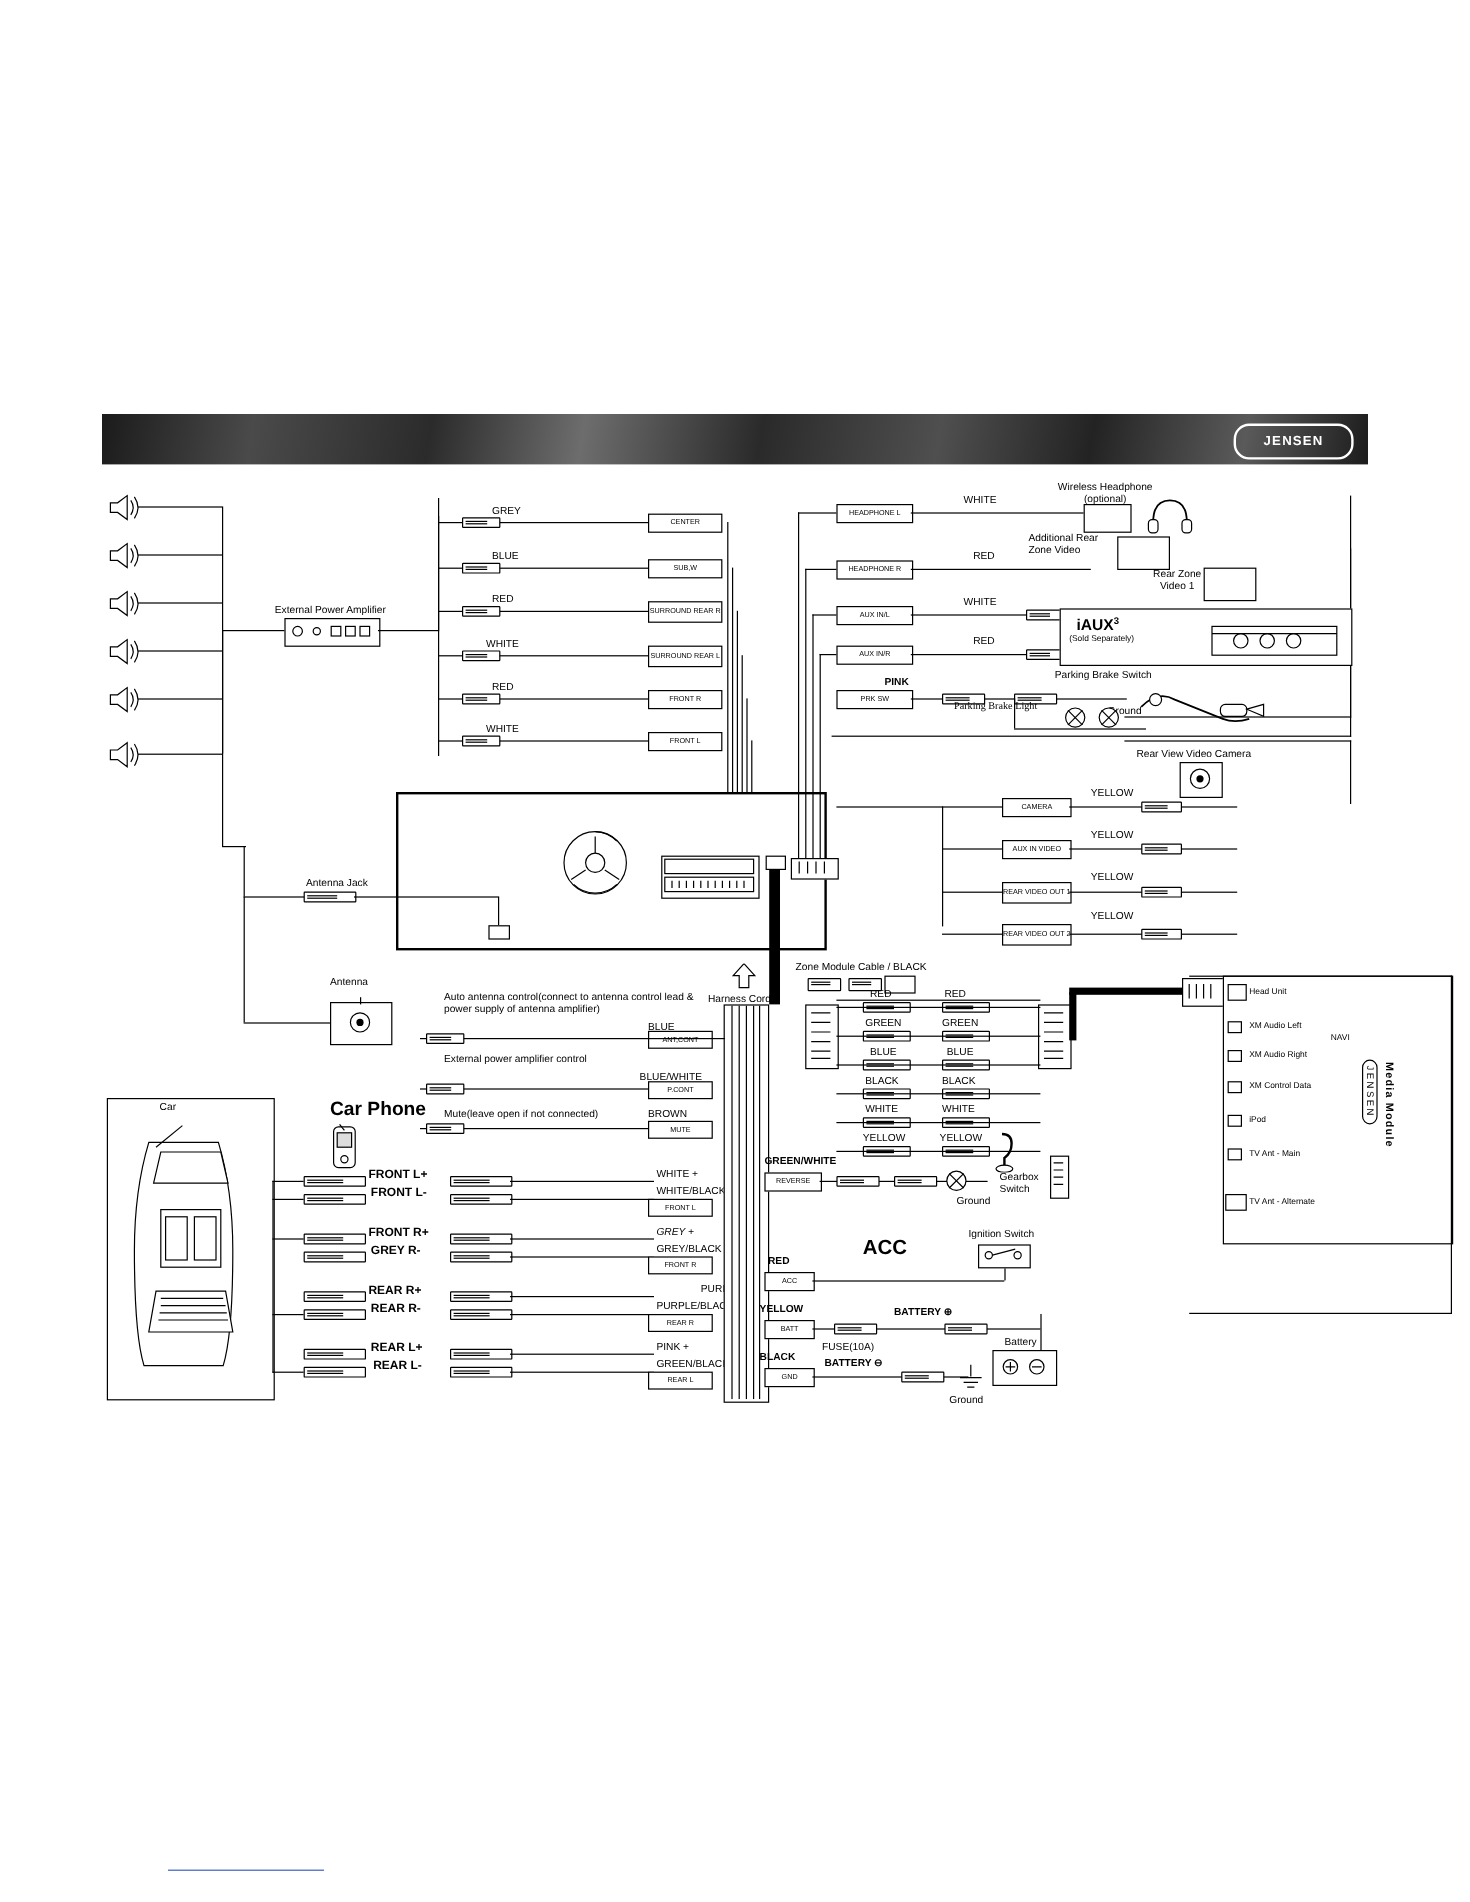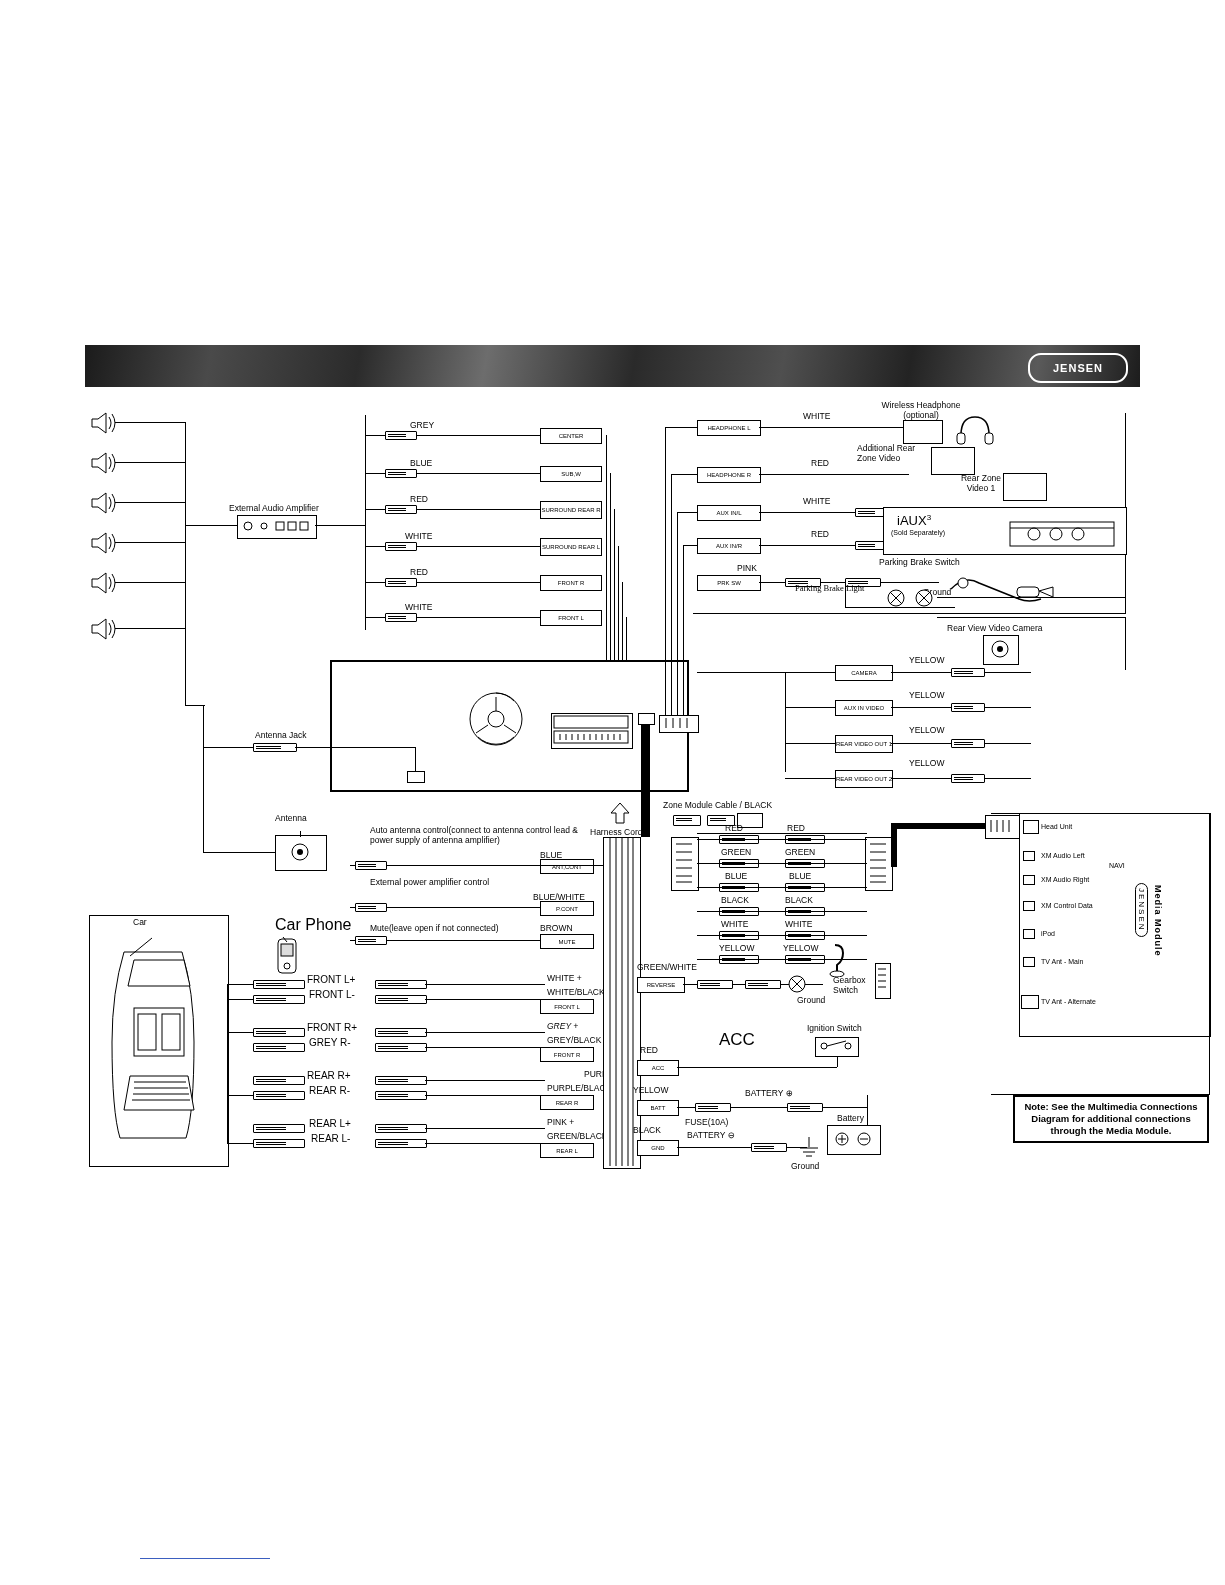--- a/index.html
+++ b/index.html
@@ -11,21 +11,21 @@
     background:linear-gradient(100deg,#1b1b1b 0%,#4a4a4a 12%,#2b2b2b 26%,#6d6d6d 38%,#2a2a2a 52%,#4f4f4f 66%,#232323 78%,#5a5a5a 90%,#1c1c1c 100%);}
   .logo{position:absolute;right:12px;top:8px;width:96px;height:26px;border:2px solid #fff;border-radius:13px;
     display:flex;align-items:center;justify-content:center;}
   .logo span{color:#fff;font-size:11px;letter-spacing:1px;font-weight:bold;}
 
   
   .diagram{position:absolute;left:85px;top:395px;width:1055px;height:800px;}
 
   
   .lbl{position:absolute;font-size:8.5px;line-height:10px;white-space:nowrap;}
-  .lbl.b{font-weight:normal;}
+  .lbl.b{font-weight:bold;}
   .box{position:absolute;border:1px solid #000;background:#fff;}
   .pin{position:absolute;border:1px solid #000;background:#fff;font-size:6px;
     display:flex;align-items:center;justify-content:center;text-align:center;line-height:6px;white-space:nowrap;}
   .hline{position:absolute;height:1px;background:#000;}
   .vline{position:absolute;width:1px;background:#000;}
   .thick{position:absolute;background:#000;}
   .rca{position:absolute;height:7px;border:1px solid #000;background:#fff;border-radius:1px;}
   .rca:after{content:"";position:absolute;left:2px;top:2px;width:60%;height:1px;background:#000;box-shadow:0 2px 0 #000;}
 
   
@@ -110,21 +110,21 @@
 
     <div class="box" style="left:152px;top:120px;width:78px;height:22px;">
       <svg width="76" height="20">
         <circle cx="10" cy="10" r="4" fill="#fff" stroke="#000"></circle>
         <circle cx="26" cy="10" r="3" fill="#fff" stroke="#000"></circle>
         <rect x="38" y="6" width="8" height="8" fill="#fff" stroke="#000"></rect>
         <rect x="50" y="6" width="8" height="8" fill="#fff" stroke="#000"></rect>
         <rect x="62" y="6" width="8" height="8" fill="#fff" stroke="#000"></rect>
       </svg>
     </div>
-    <div class="lbl" style="left:144px;top:108px;">External Audio Amplifier</div>
+    <div class="lbl" style="left:144px;top:108px;">External Power Amplifier</div>
     <div class="hline" style="left:230px;top:130px;width:50px;"></div>
     <div class="vline" style="left:280px;top:35px;height:96px;"></div>
 
     <div>
 
       <div class="lbl" style="left:325px;top:25px;">GREY</div>
       <div class="hline" style="left:280px;top:40px;width:190px;"></div>
       <div class="rca" style="left:300px;top:36px;width:30px;"></div>
       <div class="pin" style="left:455px;top:33px;width:60px;height:14px;">CENTER</div>
 
@@ -668,18 +668,17 @@
     <div class="box" style="left:742px;top:730px;width:52px;height:28px;">
       <svg width="50" height="26">
           <circle cx="14" cy="13" r="6" fill="#fff" stroke="#000"></circle>
           <line x1="10" y1="13" x2="18" y2="13" stroke="#000"></line>
           <line x1="14" y1="9" x2="14" y2="17" stroke="#000"></line>
           <circle cx="36" cy="13" r="6" fill="#fff" stroke="#000"></circle>
           <line x1="32" y1="13" x2="40" y2="13" stroke="#000"></line>
         </svg>
     </div>
 
-    <div class="note" style="left:928px;top:700px;width:186px;">Note: See the Multimedia Connections Diagram for additional connections through the Media Module.</div>
 
   </div>
 
   <div class="bottom-link"></div>
 </div>
 
 </body></html>

